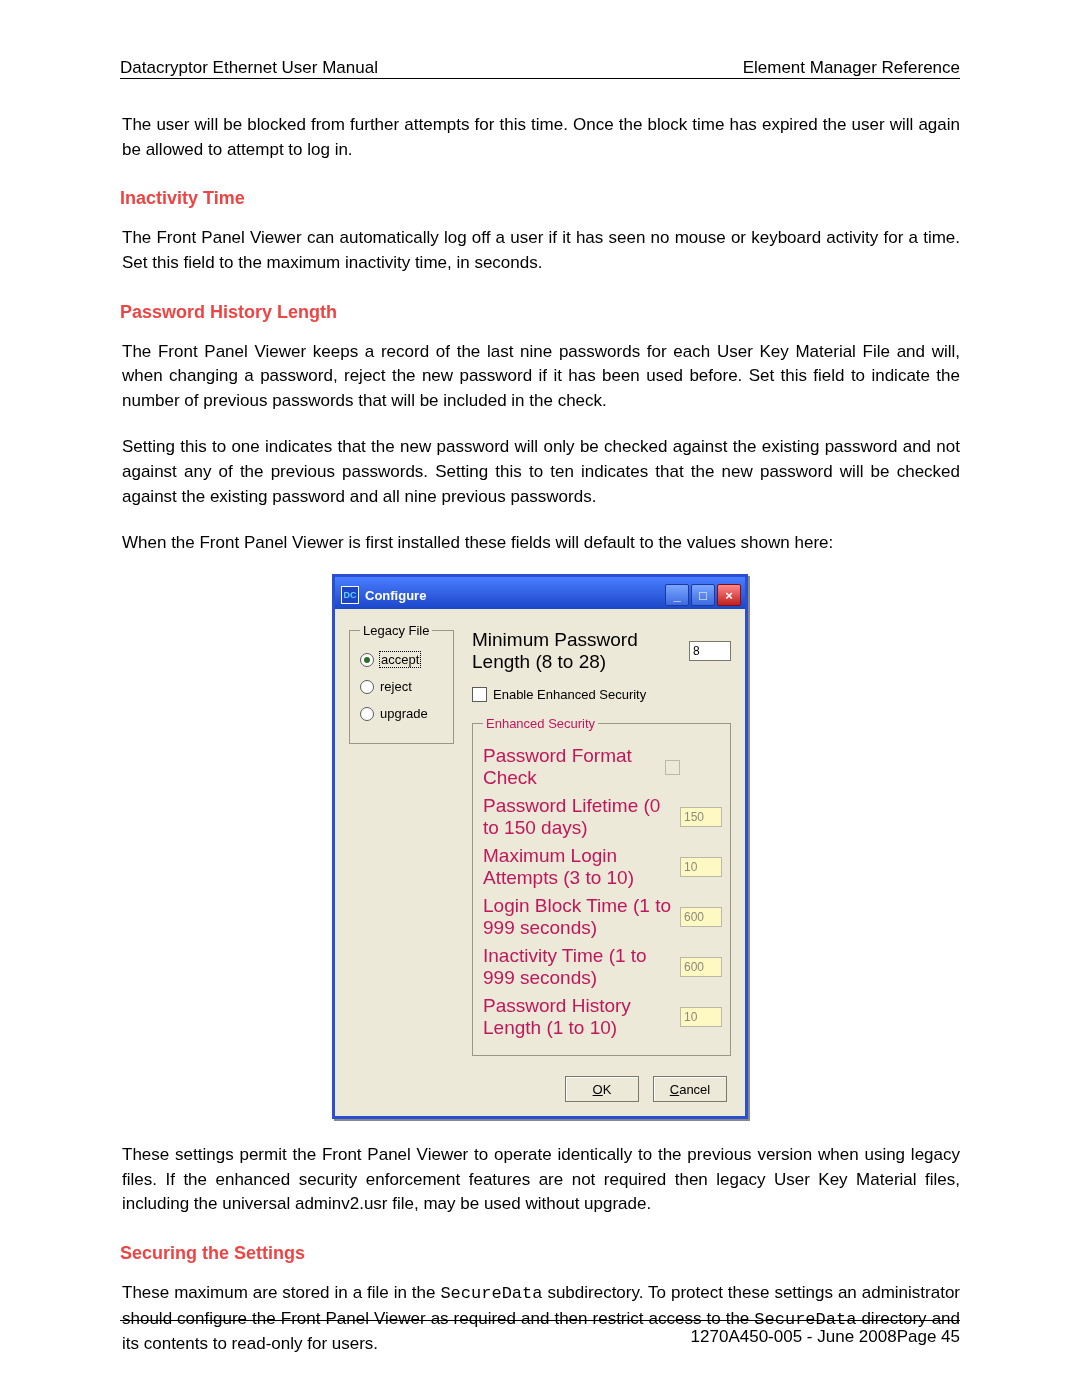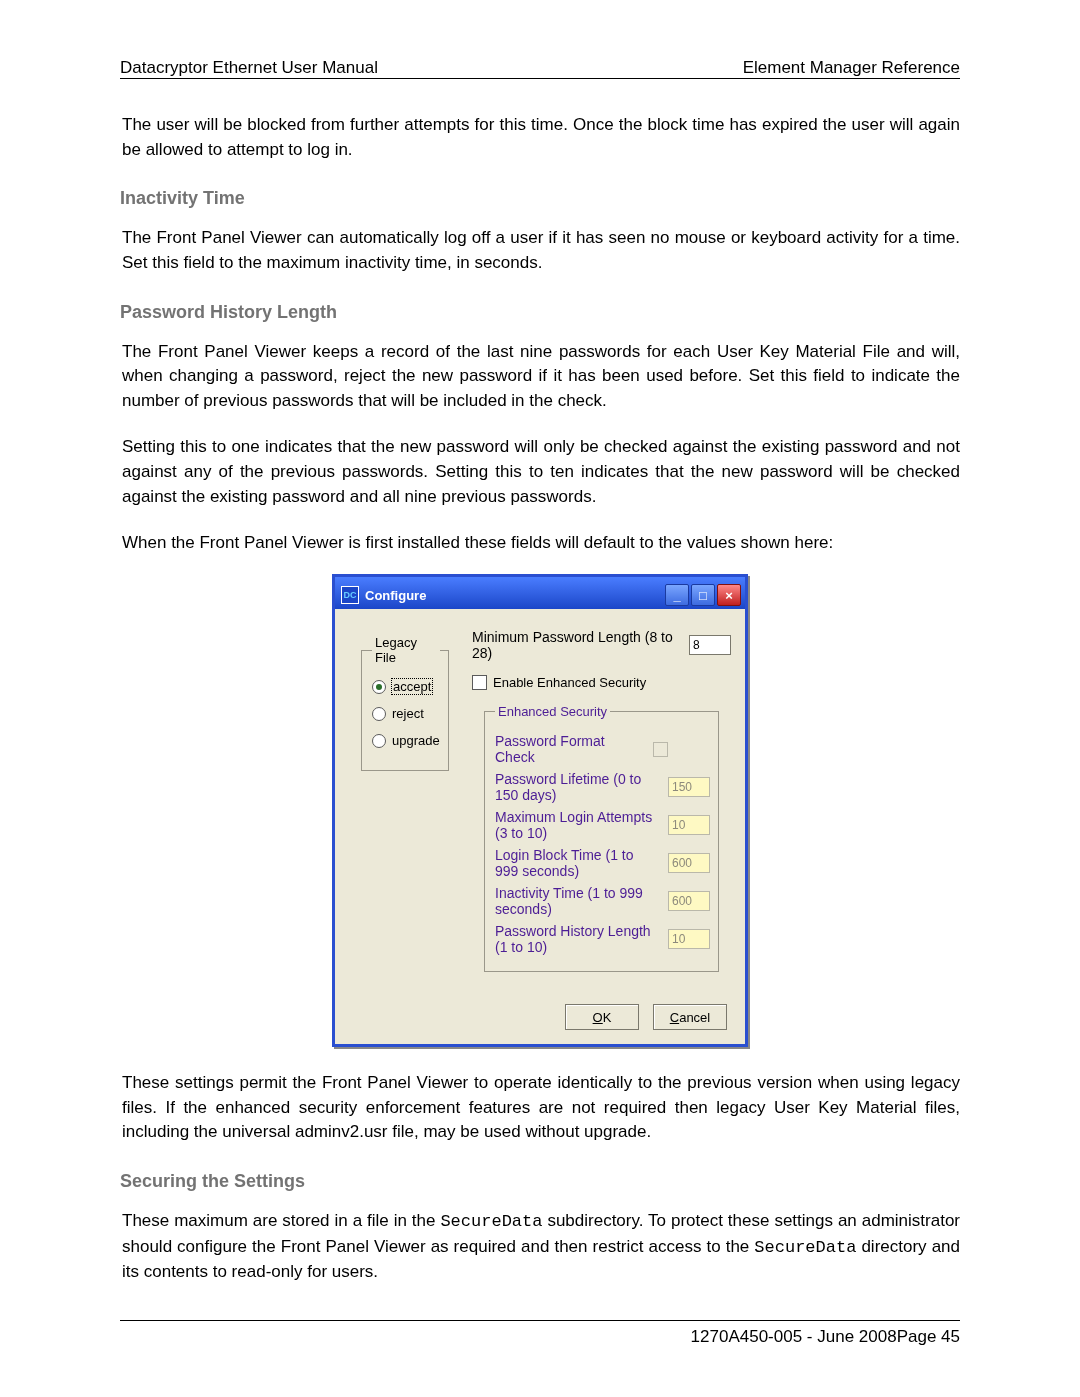--- a/index.html
+++ b/index.html
@@ -28,21 +28,21 @@
   .para {
     font-size: 17px;
     line-height: 1.45;
     text-align: justify;
     margin-left: 2px;
     margin-bottom: 22px;
   }
   .sect-head {
     font-size: 18px;
     font-weight: 700;
-    color: #737373;
+    color: #ef4444;
     margin-top: 26px;
     margin-bottom: 10px;
   }
 
   
   .dlg-wrap {
     display: flex;
     justify-content: center;
     margin: 18px 0 24px 0;
   }
@@ -91,29 +91,29 @@
 
   .dlg-body {
     padding: 14px 14px 10px 14px;
     display: flex;
     gap: 18px;
   }
 
   fieldset.grp {
     border: 1px solid #9a978a;
     padding: 8px 8px 10px 10px;
-    margin: 12px;
+    margin: 0;
   }
   fieldset.grp > legend {
     padding: 0 3px;
     font-size: 13px;
     color: #000;
   }
   fieldset.grp.disabled > legend,
-  fieldset.grp.disabled .lbl { color: #4c1d95; }
+  fieldset.grp.disabled .lbl { color: #be185d; }
 
   .col-left { width: 105px; }
   .col-right { flex: 1; }
 
   .radio-row, .check-row {
     display: flex;
     align-items: center;
     margin: 6px 0 12px 0;
     gap: 6px;
   }
@@ -135,21 +135,21 @@
     padding: 0 1px;
   }
 
   .row {
     display: flex;
     align-items: center;
     justify-content: space-between;
     margin: 6px 0;
     gap: 8px;
   }
-  .row .lbl { flex: 1; font-size: 14px; }
+  .row .lbl { flex: 1; font-size: 19px; }
   .fld {
     width: 34px; height: 18px;
     border: 1px solid #7a786c;
     background: #fff;
     padding: 0 3px;
     font-size: 12px;
     display: flex; align-items: center;
     color: #000;
   }
   .fld.disabled { color: #8d8a7c; background: #fef9c3; border-color:#bab8aa;}

